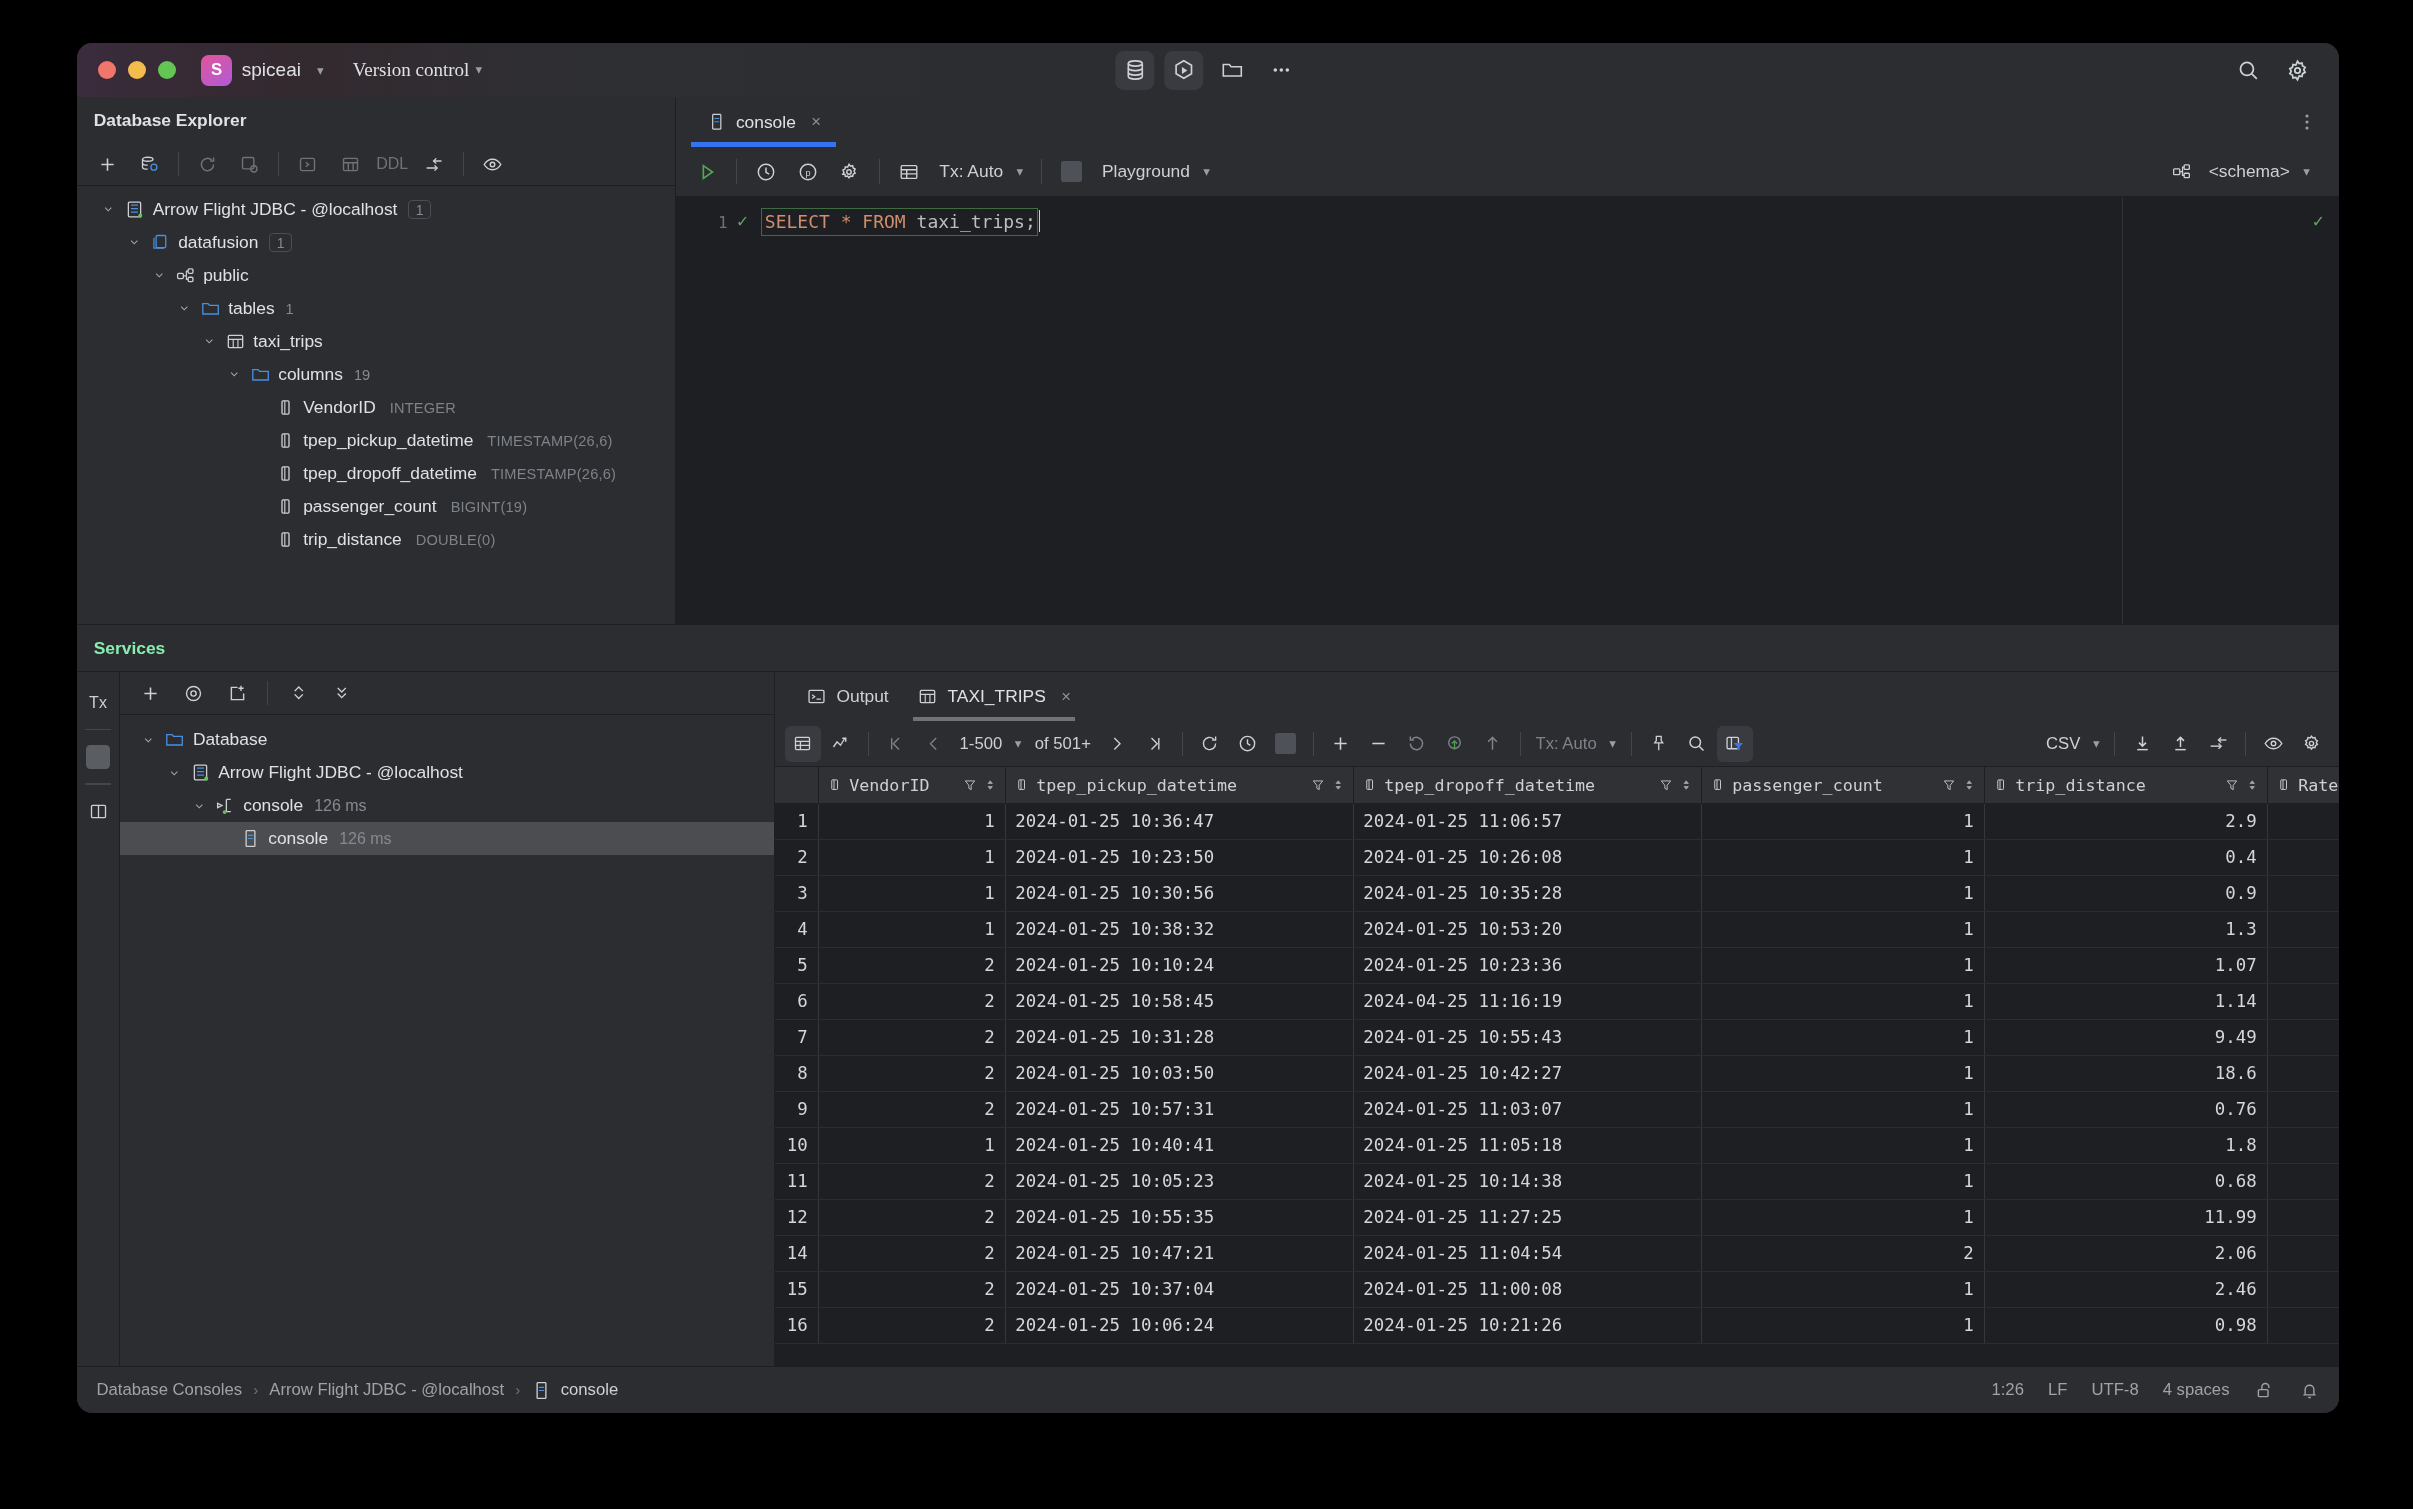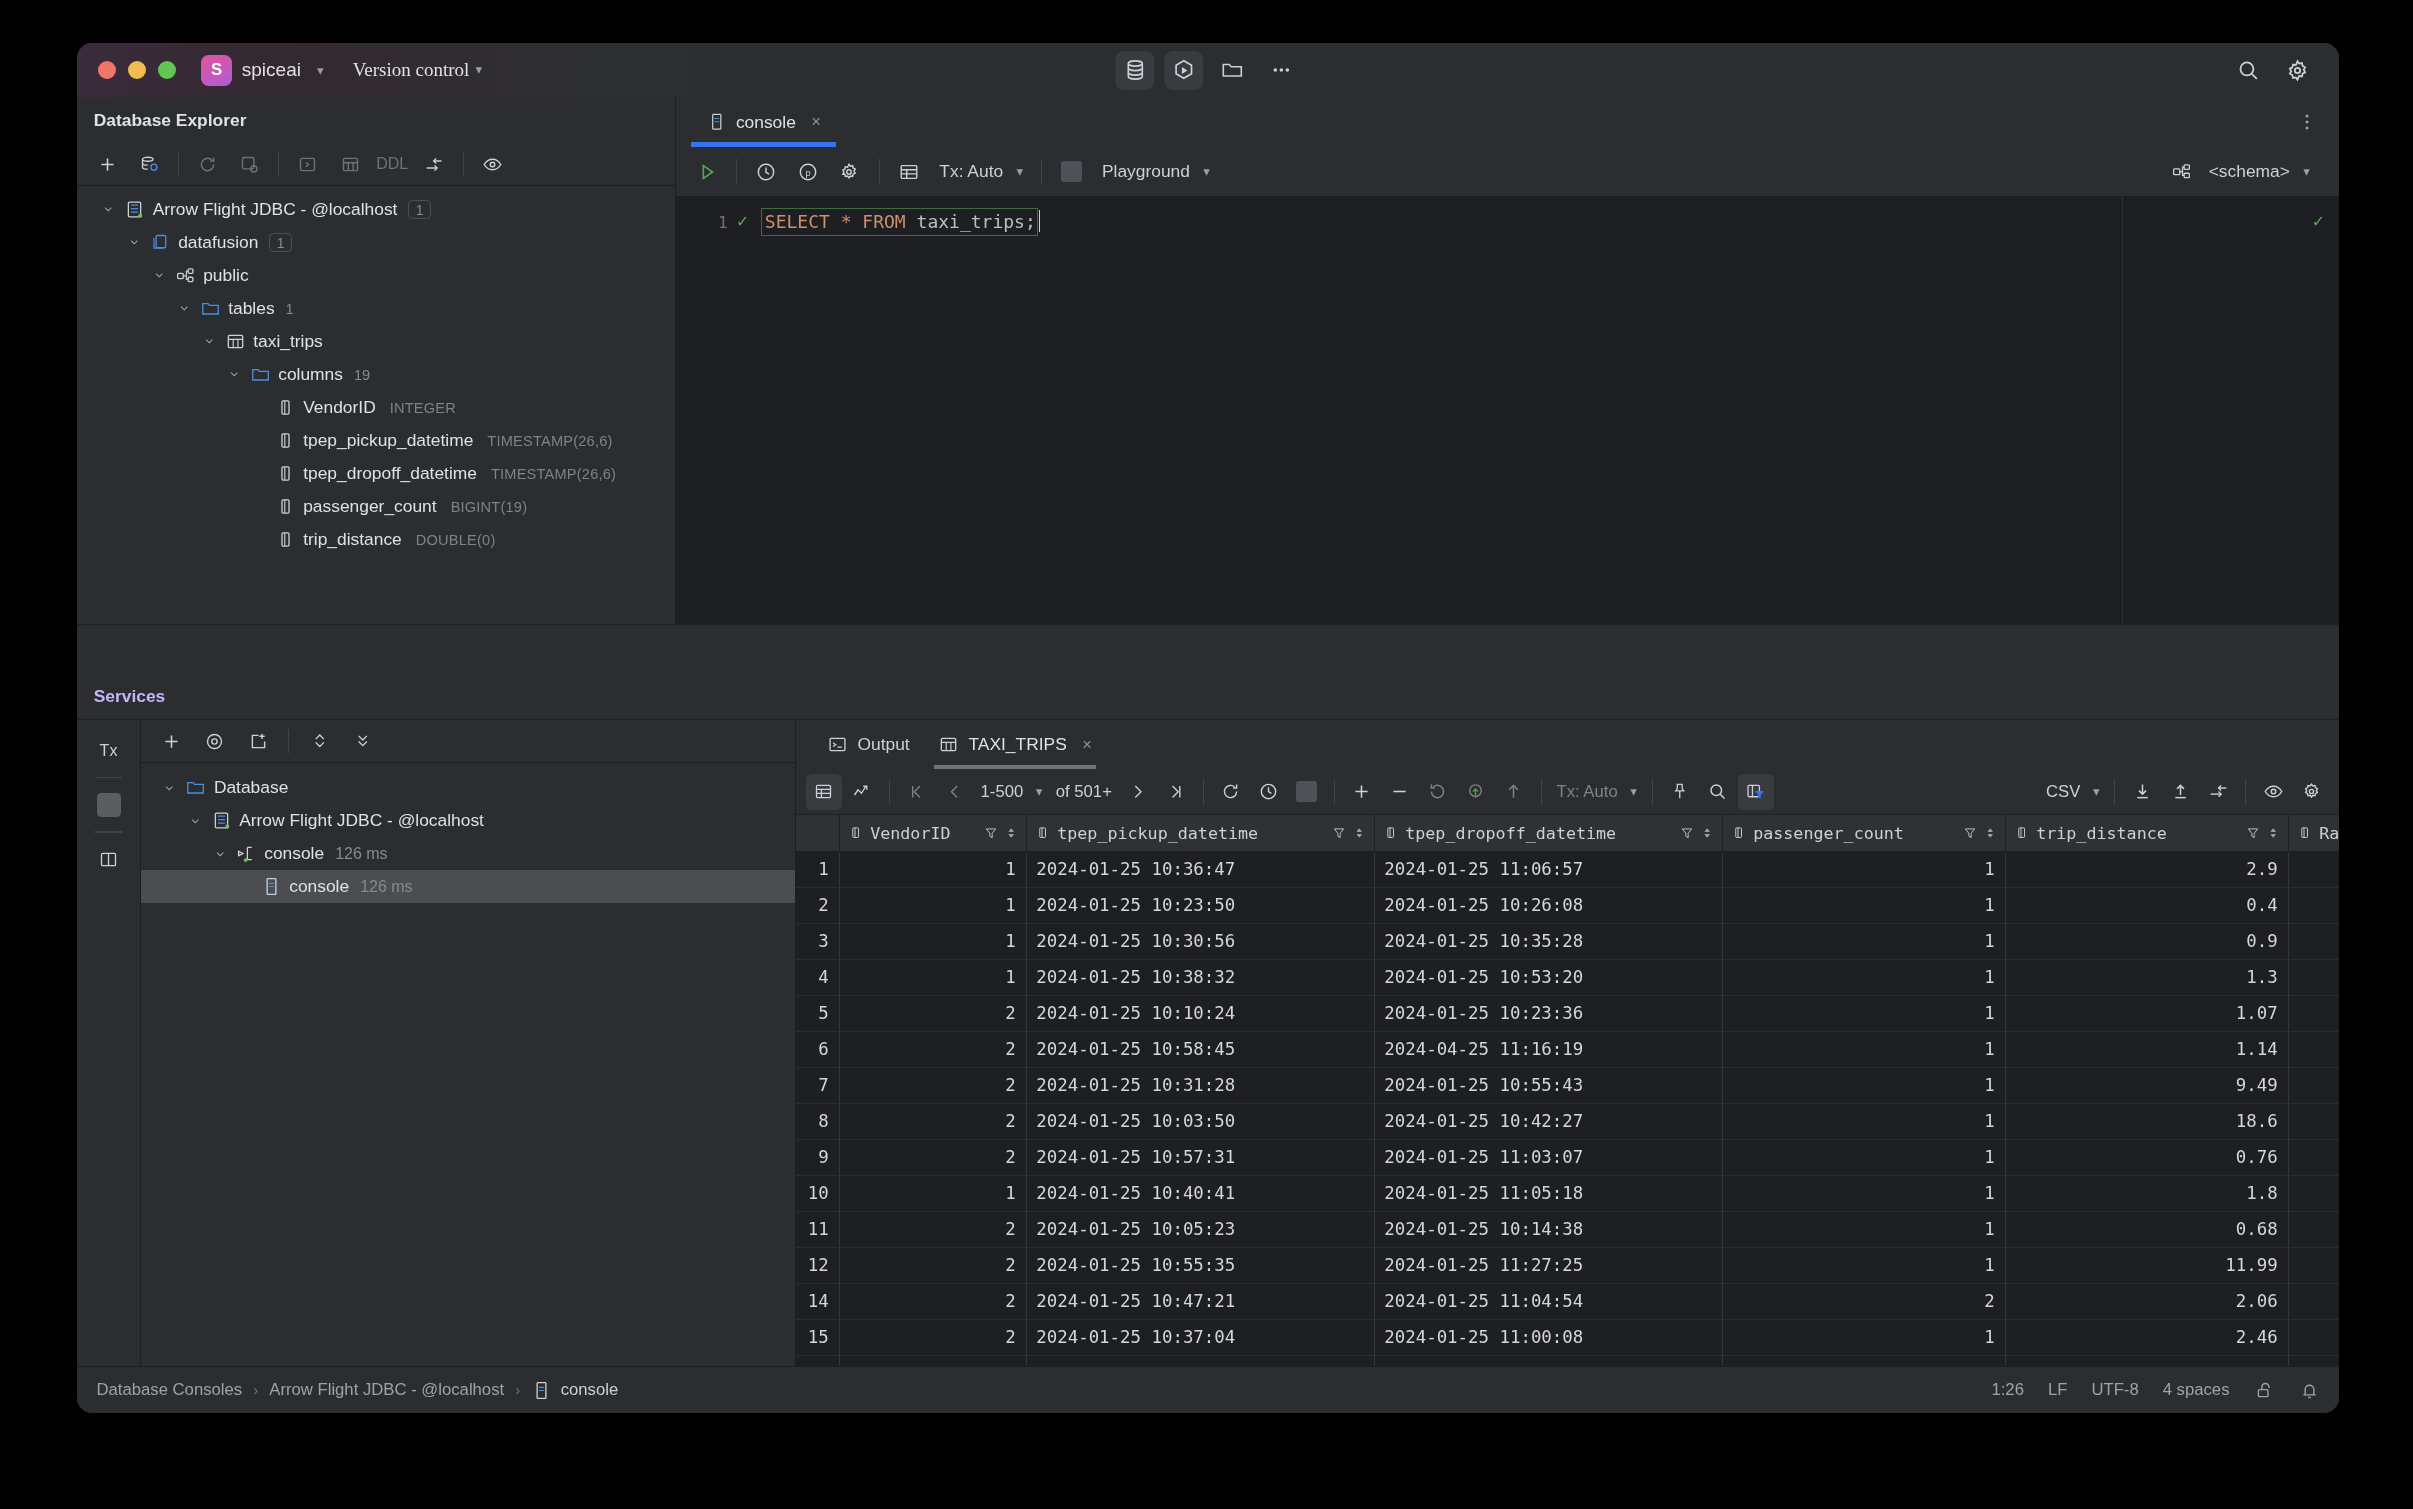--- a/index.html
+++ b/index.html
@@ -76,23 +76,23 @@
   .sqlbox{ display:inline-block; border:0.7px solid #3f6b43; padding:2.1px 1.4px 2.8px 2.8px; margin-left:25px;}
   .kw{ color:#cf8e6d; } .tbl{ color:#bcbec4; } .punc{ color:#bcbec4;}
   .caret{ display:inline-block;width:1.4px;height:22px;background:#cdd0d5;vertical-align:-4.2px;margin-left:0.7px;}
   .code-right-border{ position:absolute; right:216px; top:0; bottom:0; width:0.7px; background:#2f3135;}
   .etick{ position:absolute; right:15.3px; top:12.5px; color:#5fa85f; font-size:18px;}
 
   
   .services{ position:absolute; left:0; top:527px; right:0; bottom:0; background:#2b2d30;
      border-top:0.7px solid #1e1f22; display:flex; flex-direction:column;}
   .svc-head{ height:46px; display:flex; align-items:center; padding:0 16.7px;
-     color:#c4b5fd; font-size:17.4px; font-weight:bold;margin-top:48px; }
+     color:#86efac; font-size:17.4px; font-weight:bold; }
   .svc-body{ flex:1; display:flex; min-height:0; }
-  .svc-rail{ width:64px; border-right:0.7px solid #1e1f22; border-top:0.7px solid #1e1f22;
+  .svc-rail{ width:43px; border-right:0.7px solid #1e1f22; border-top:0.7px solid #1e1f22;
      display:flex; flex-direction:column; align-items:center; padding-top:11px; gap:0; }
   .rail-item{ height:39px; display:flex;align-items:center;justify-content:center; width:100%;
      color:#cdd0d5; font-size:16px;}
   .rail-sep{ width:26.5px;height:1.4px;background:#43454a;margin:7px 0; }
   .rail-box{ width:24px;height:24px;background:#5a5d62;border-radius:4.2px;}
   .svc-tree{ width:655px; border-right:0.7px solid #1e1f22; display:flex; flex-direction:column;
      border-top:0.7px solid #1e1f22;}
   .svc-tools{ height:43px; display:flex;align-items:center; gap:5.6px; padding:0 11px;
       border-bottom:0.7px solid #1e1f22;}
   .svc-list{ flex:1; padding-top:8.4px; }

